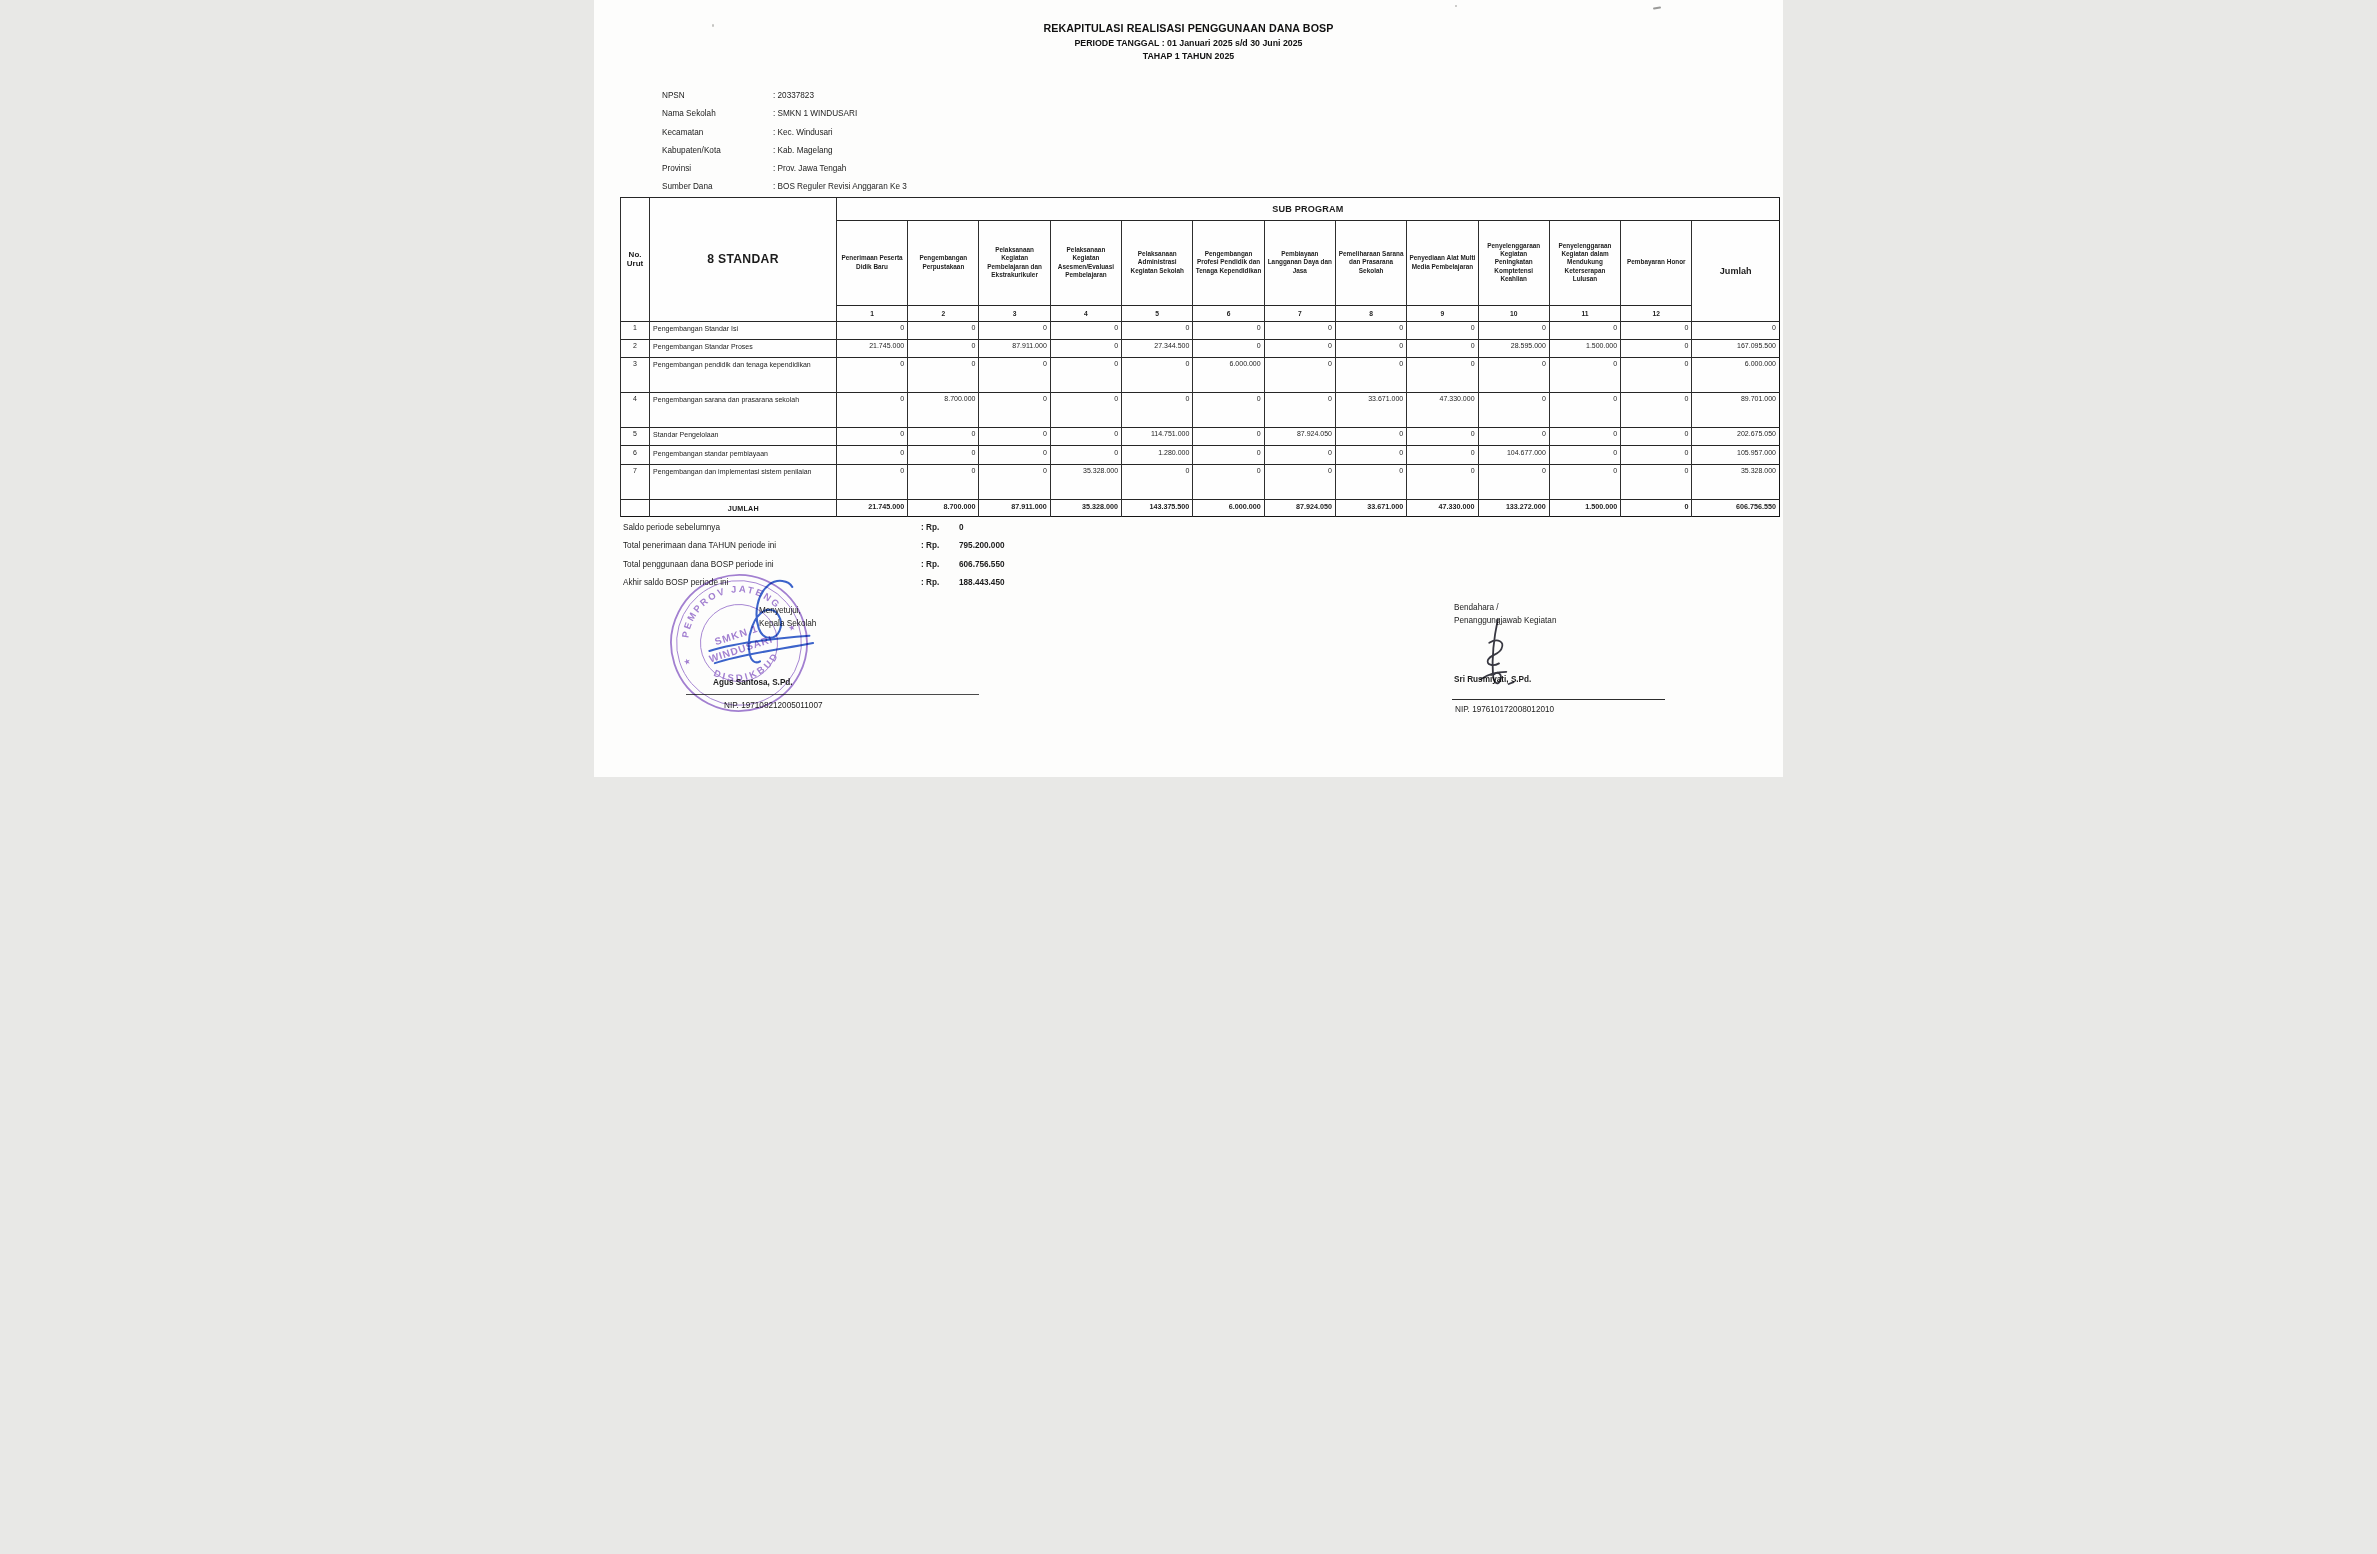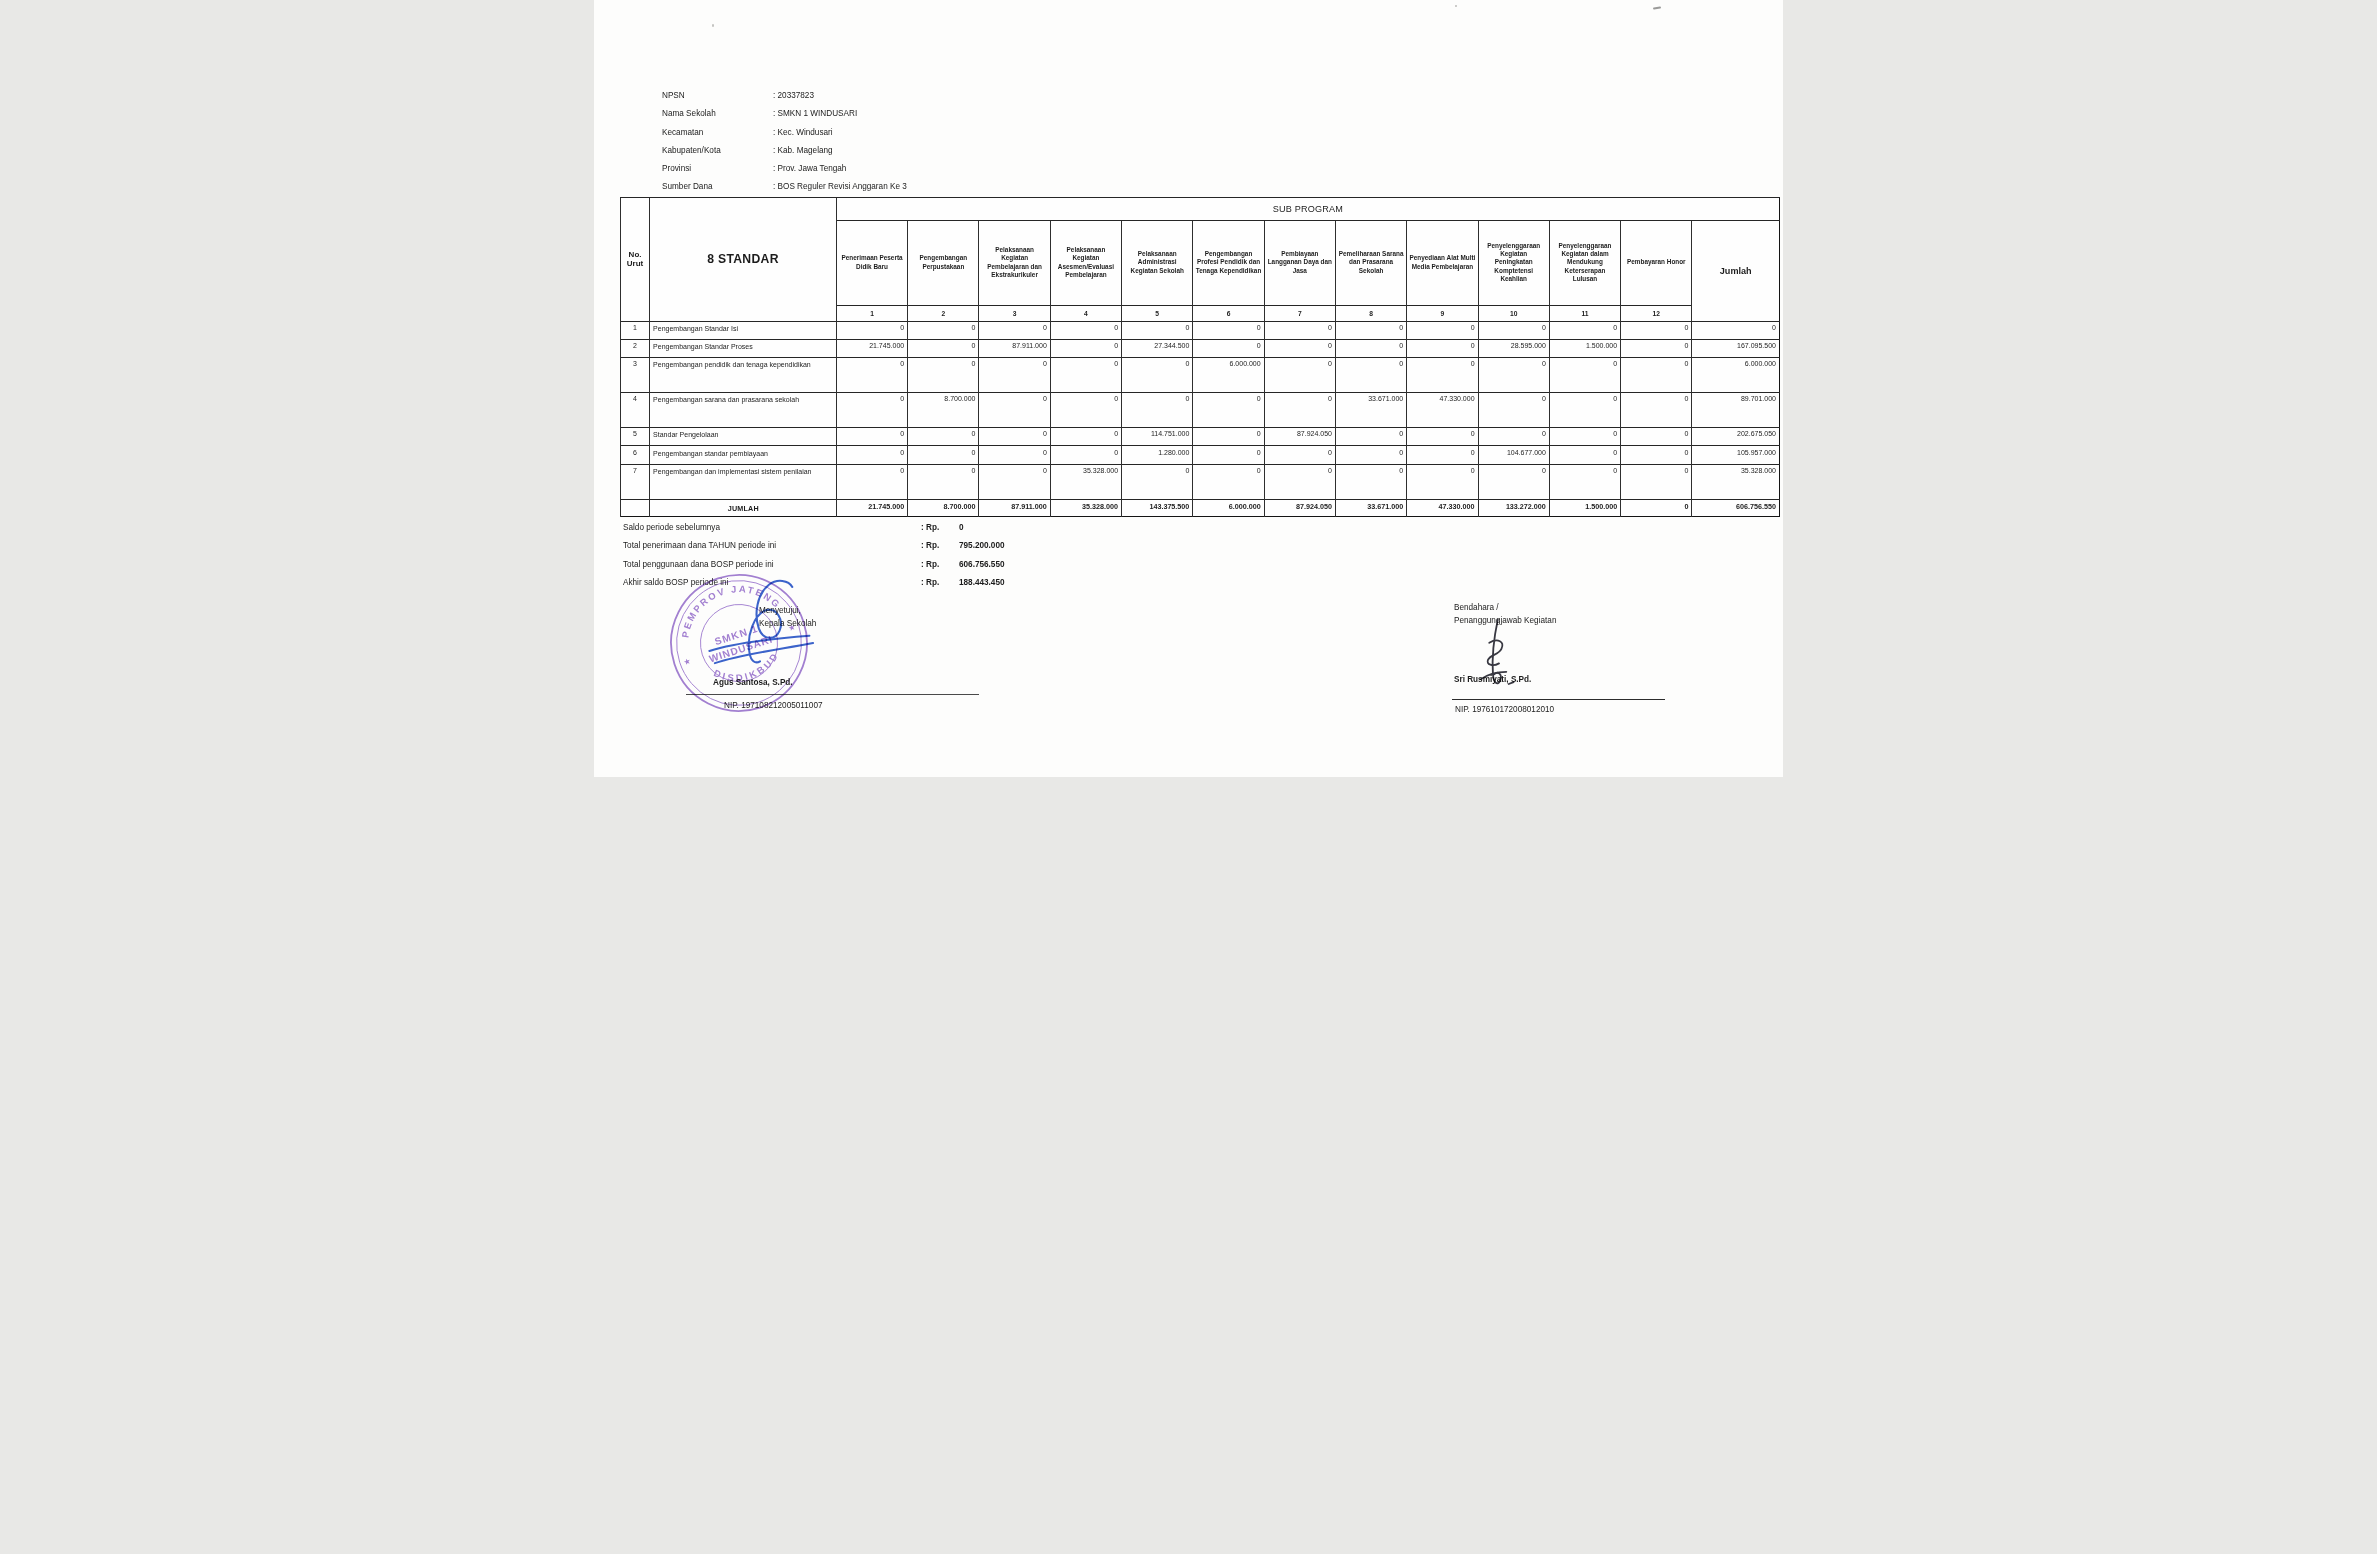--- a/index.html
+++ b/index.html
@@ -31,21 +31,21 @@
   }
   table.recap th, table.recap td{
     border-left:0.9px solid #2e2e2e;
     border-top:1.5px solid #262626;
     overflow:hidden;
   }
   table.recap{border:1.8px solid #141414;}
   tr.band th{height:19.5px;}
   th.h-nourut{font-size:8px;font-weight:bold;line-height:1.2;vertical-align:middle;padding:0.6px;}
   th.h-standar{font-size:12.2px;font-weight:bold;vertical-align:middle;letter-spacing:0.3px;}
-  th.h-subprogram{font-size:9.1px;font-weight:normal;vertical-align:middle;letter-spacing:0.2px;margin-top:12px;}
+  th.h-subprogram{font-size:9.1px;font-weight:bold;vertical-align:middle;letter-spacing:0.2px;margin-top:12px;}
   th.colname{
     font-size:6.4px;font-weight:bold;line-height:1.3;
     vertical-align:middle;padding:1.2px 1.8px;
     overflow-wrap:break-word;word-wrap:break-word;
   }
   tr.names{height:85px;}
   th.h-jumlah{font-size:9.1px;font-weight:bold;vertical-align:middle;}
   tr.nums{height:16px;}
   th.colnum{font-size:6.7px;font-weight:bold;vertical-align:middle;}
   tbody td{font-size:7px;vertical-align:top;}
@@ -87,20 +87,25 @@
 </style>
 </head>
 <body>
 
 <div class="page">
 
   <span class="speck speck1"></span>
   <span class="speck speck2"></span>
   <span class="speck speck3"></span>
 
+  <div class="title-block">
+    <div class="title-main">REKAPITULASI REALISASI PENGGUNAAN DANA BOSP</div>
+    <div class="title-sub">PERIODE TANGGAL : 01 Januari 2025 s/d 30 Juni 2025</div>
+    <div class="title-sub2">TAHAP 1 TAHUN 2025</div>
+  </div>
 
   <div class="info-block">
     <div class="info-row">
       <span class="info-label">NPSN</span><span class="info-value">: 20337823</span>
     </div>
     <div class="info-row">
       <span class="info-label">Nama Sekolah</span><span class="info-value">: SMKN 1 WINDUSARI</span>
     </div>
     <div class="info-row">
       <span class="info-label">Kecamatan</span><span class="info-value">: Kec. Windusari</span>

